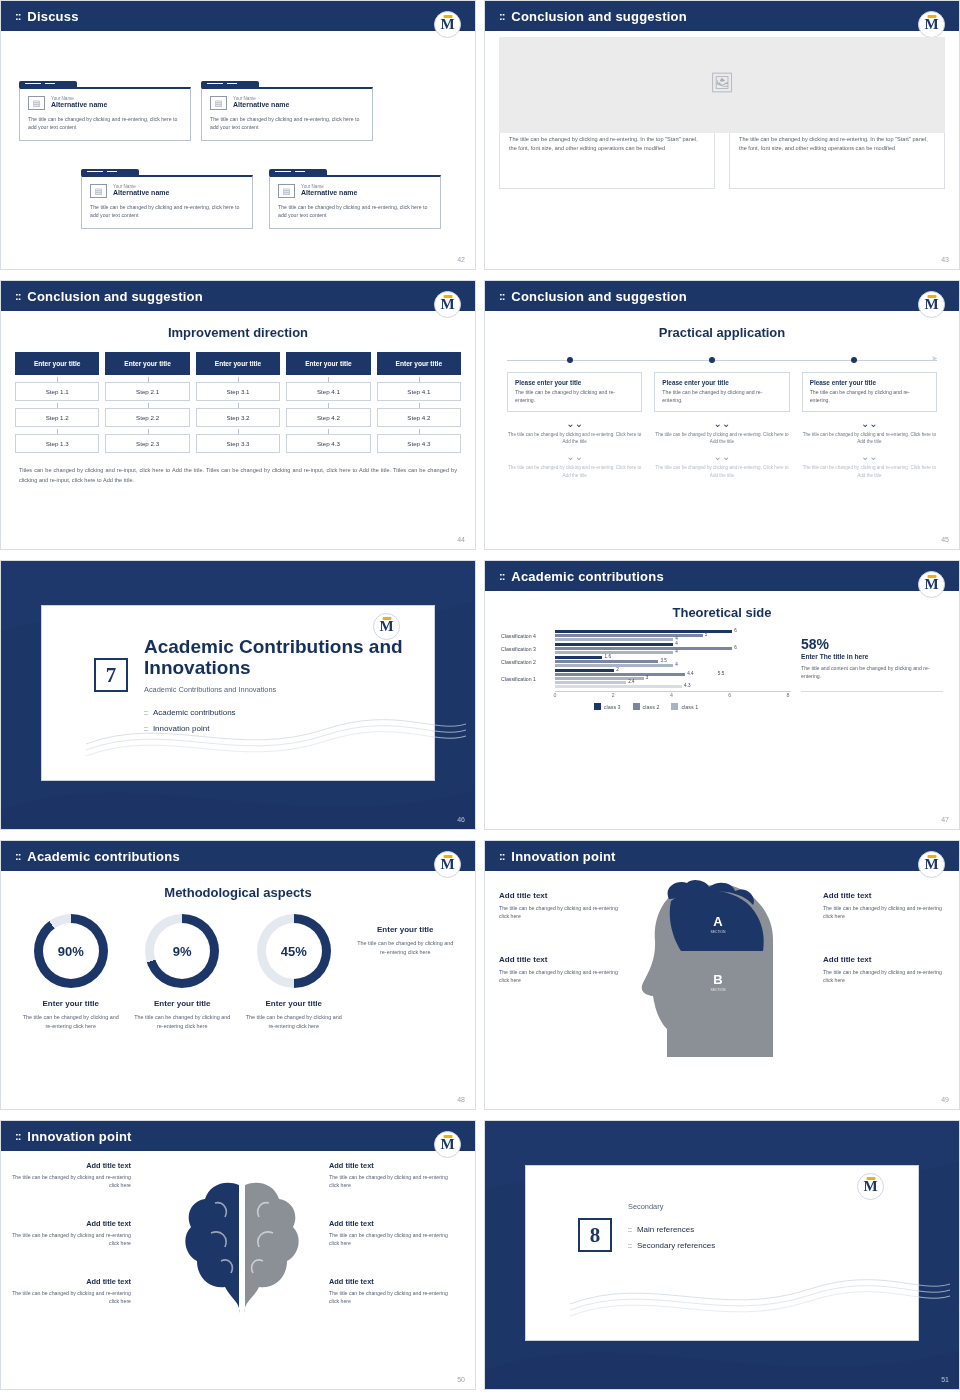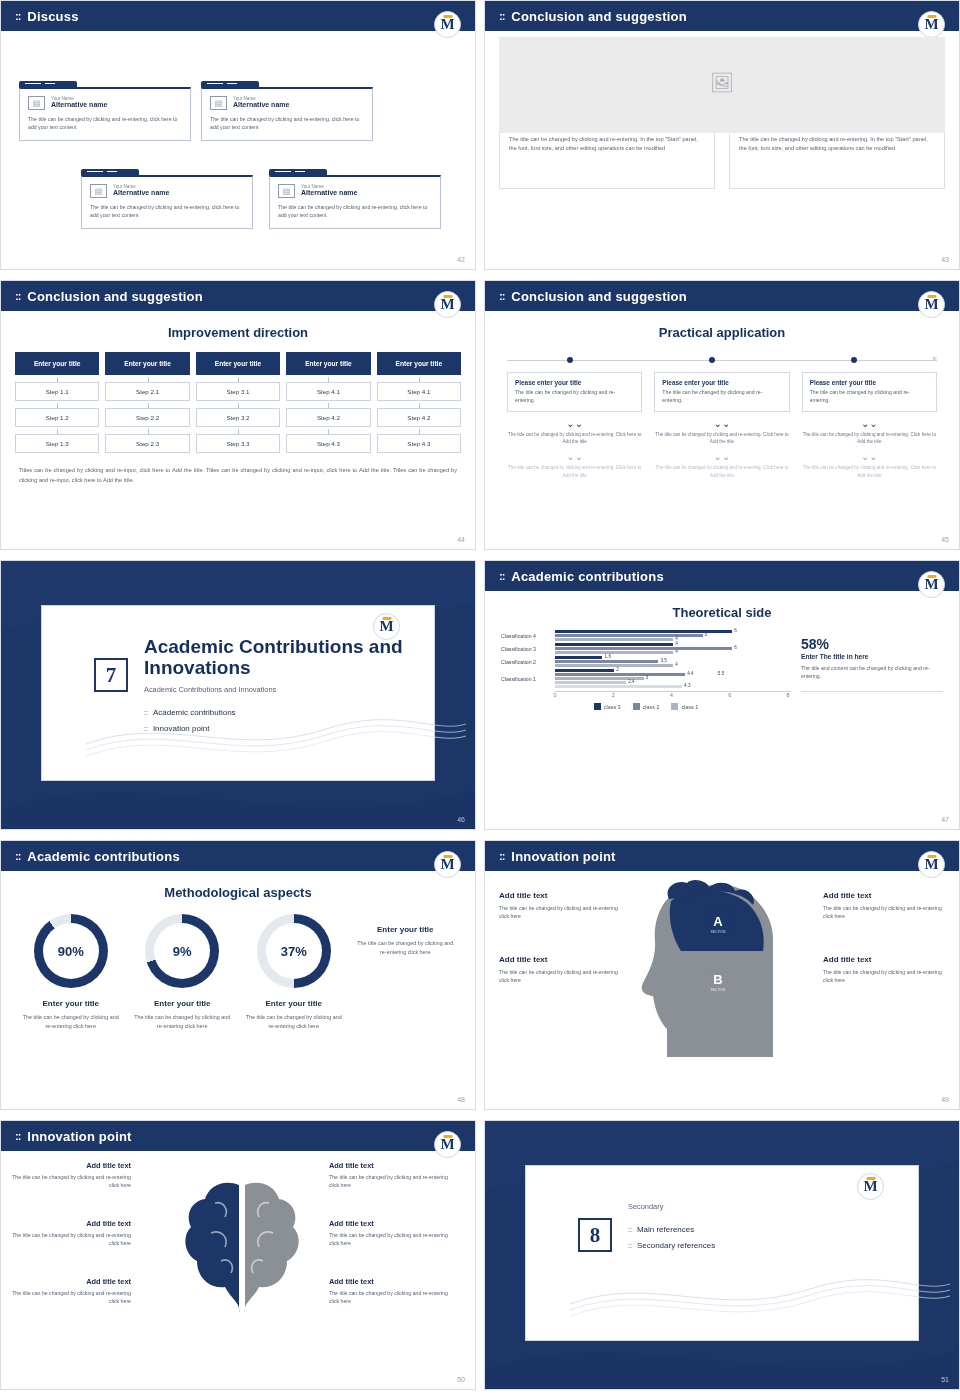--- a/index.html
+++ b/index.html
@@ -495,21 +495,21 @@
       </div>
       <div class="dn">
         <div class="ring" style="background:conic-gradient(#1d3668 0 70%, #e4e8ef 70% 100%);">
           <div class="inner">9%</div>
         </div>
         <h5>Enter your title</h5>
         <p>The title can be changed by clicking and re-entering click here</p>
       </div>
       <div class="dn">
         <div class="ring" style="background:conic-gradient(#1d3668 0 50%, #e4e8ef 50% 100%);">
-          <div class="inner">37%</div>
+          <div class="inner">45%</div>
         </div>
         <h5>Enter your title</h5>
         <p>The title can be changed by clicking and re-entering click here</p>
       </div>
       <div class="dn">
         <h5>Enter your title</h5>
         <p>The title can be changed by clicking and re-entering click here</p>
       </div>
     </div>
     <div class="pgnum">48</div>

